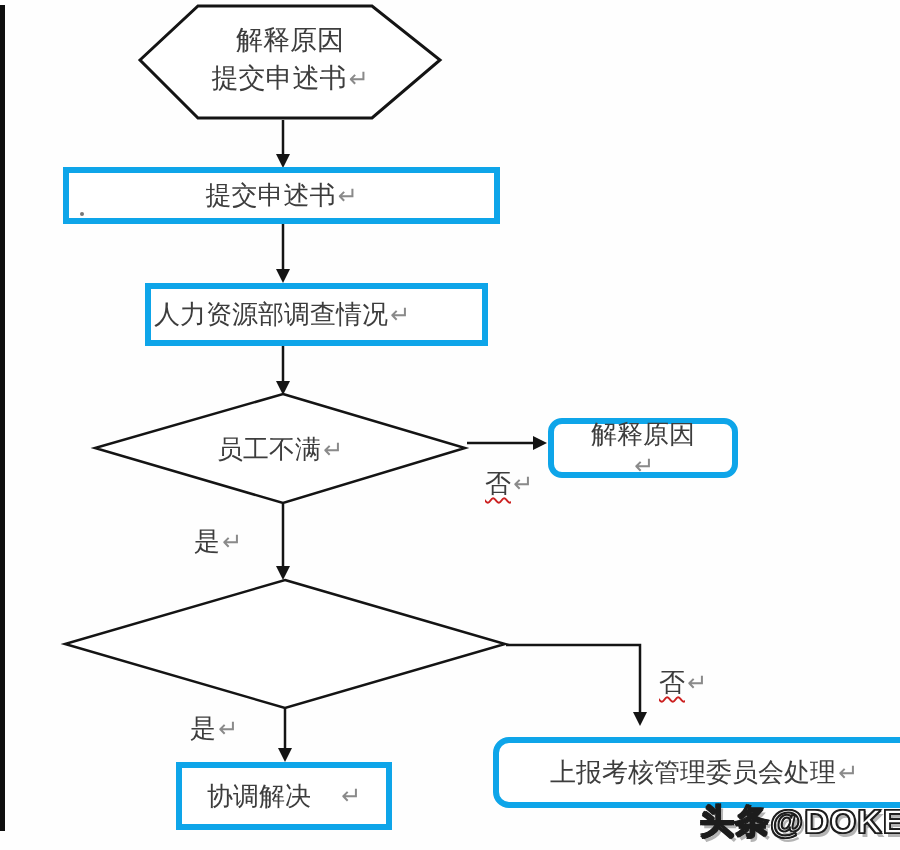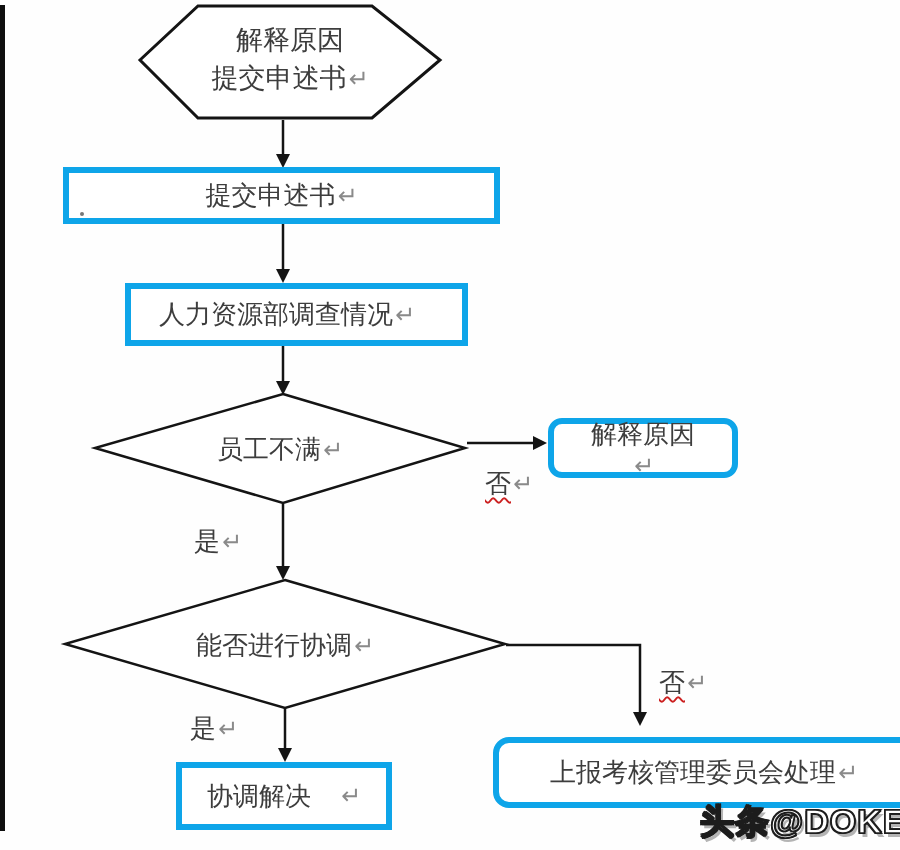--- a/index.html
+++ b/index.html
@@ -4,21 +4,21 @@
 <style>
   html,body{margin:0;padding:0;background:#ffffff;}
   #canvas{position:relative;width:900px;height:850px;background:#fefefe;overflow:hidden;
           font-family:"Liberation Serif",serif;color:#3d3d3d;}
   .leftbar{position:absolute;left:0;top:5px;width:5px;height:826px;background:#0f0f0f;}
   svg.overlay{position:absolute;left:0;top:0;width:900px;height:850px;}
   .node{position:absolute;background:#ffffff;border:6px solid #0ea5e9;box-sizing:border-box;
         display:flex;align-items:center;justify-content:center;font-size:26px;white-space:nowrap;}
   .rounded1{border-radius:14px;}
   .rounded2{border-radius:16px;margin-left:40px;}
-  .node-left{justify-content:flex-start;padding-left:28px;}
+  .node-left{justify-content:flex-start;padding-left:3px;margin-left:20px;}
   .freetext{position:absolute;font-size:26px;white-space:nowrap;}
   .shape-text{position:absolute;text-align:center;font-size:26px;white-space:nowrap;}
   .hex-text{line-height:38px;font-size:27px;}
   .ret{font-family:"DejaVu Sans",sans-serif;color:#8a8a8a;font-size:24px;padding-left:2px;}
   .wavy{text-decoration-line:underline;text-decoration-style:wavy;text-decoration-color:#cc2020;
         text-decoration-thickness:2px;text-underline-offset:5px;}
   .stray{position:absolute;left:80px;top:212px;width:4px;height:4px;background:#777;border-radius:50%;}
   .watermark{position:absolute;left:700px;top:799px;font-family:"Liberation Sans",sans-serif;
         font-weight:bold;font-size:34px;letter-spacing:1px;color:#ffffff;white-space:nowrap;
         -webkit-text-stroke:1.6px #1c1c1c;
@@ -79,23 +79,20 @@
 
   <div class="shape-text" style="left:120px;top:432px;width:320px;">
     <span>员工不满</span><span class="ret">↵</span>
   </div>
 
   <div class="node rounded1" style="left:548px;top:418px;width:190px;height:60px;flex-direction:column;">
     <span>解释原因</span>
       <span class="ret">↵</span>
   </div>
 
-  <div class="shape-text" style="left:105px;top:628px;width:360px;">
-    <span>能否进行协调</span><span class="ret">↵</span>
-  </div>
 
   <div class="node" style="left:176px;top:762px;width:216px;height:68px;gap:28px;">
     <span>协调解决</span>
       <span class="ret">↵</span>
   </div>
 
   <div class="node rounded2" style="left:453px;top:737px;width:422px;height:71px;">
     <span>上报考核管理委员会处理</span>
       <span class="ret">↵</span>
   </div>

